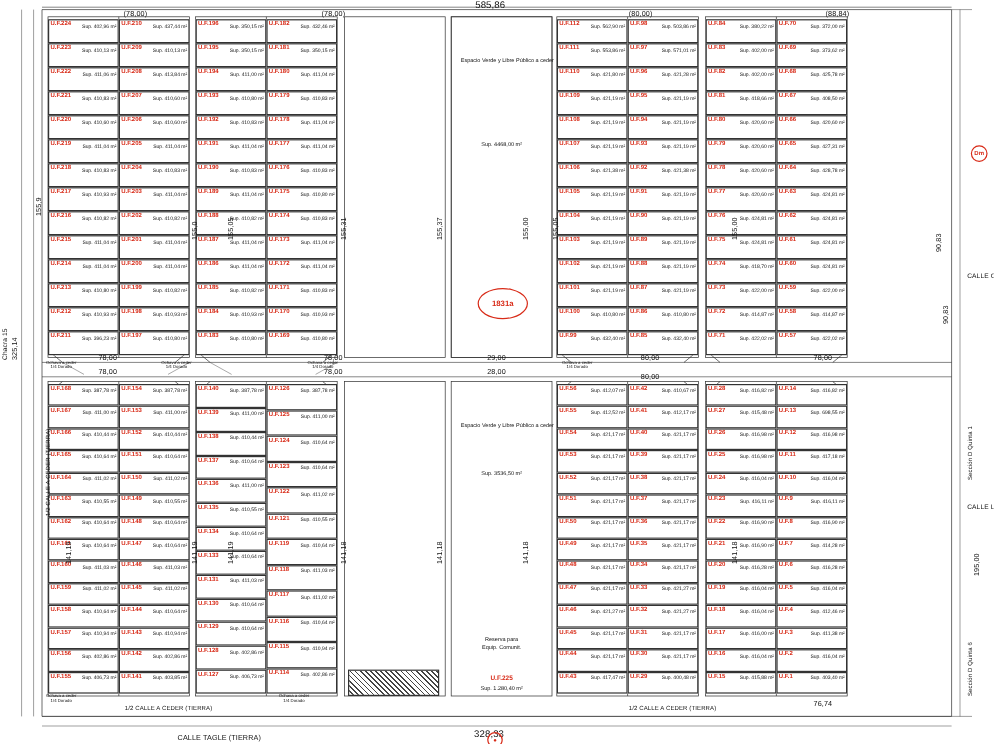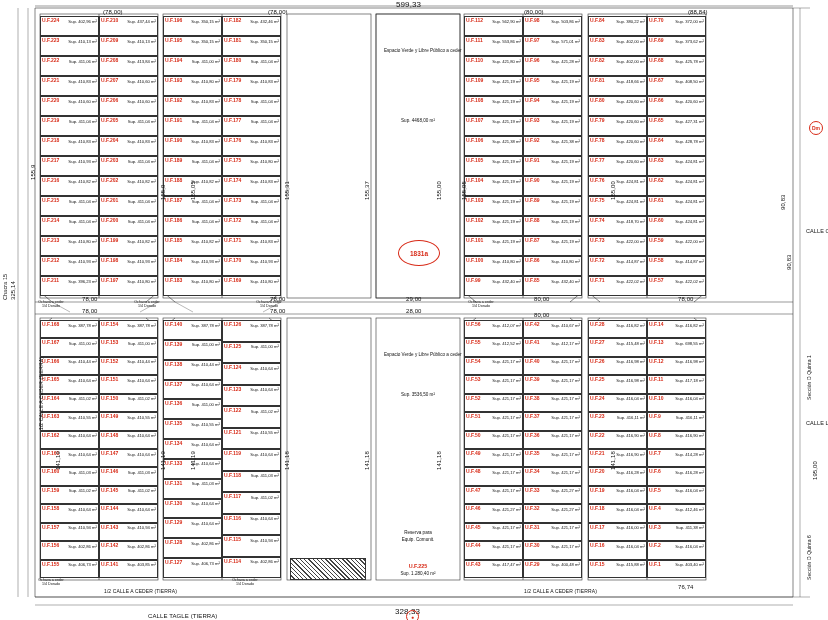--- a/index.html
+++ b/index.html
@@ -995,21 +995,21 @@
         <span class="ar">Sup. 416,04 m²</span>
       </div>
       <div class="cell" style="left: 647px; top: 559.571px; width: 59px; height: 18.4286px;">
         <span class="lbl">U.F.1</span>
         <span class="ar">Sup. 403,40 m²</span>
       </div>
     </div>
 
   <div class="lyr">
 
-    <div class="dim" style="left:396px;top:0px;font-size:8px;">599,33</div>
+    <div class="dim" style="left:396px;top:0px;font-size:8px;">585,86</div>
     <div class="dim" style="left:395px;top:607px;font-size:8px;">328,33</div>
 
     <div class="dim" style="left:103px;top:9px;">(78,00)</div>
     <div class="dim" style="left:268px;top:9px;">(78,00)</div>
     <div class="dim" style="left:524px;top:9px;">(80,00)</div>
     <div class="dim" style="left:688px;top:9px;">(88,84)</div>
 
     <div class="dim" style="left:82px;top:296px;">78,00</div>
     <div class="dim" style="left:270px;top:296px;">78,00</div>
     <div class="dim" style="left:406px;top:296px;">29,00</div>

